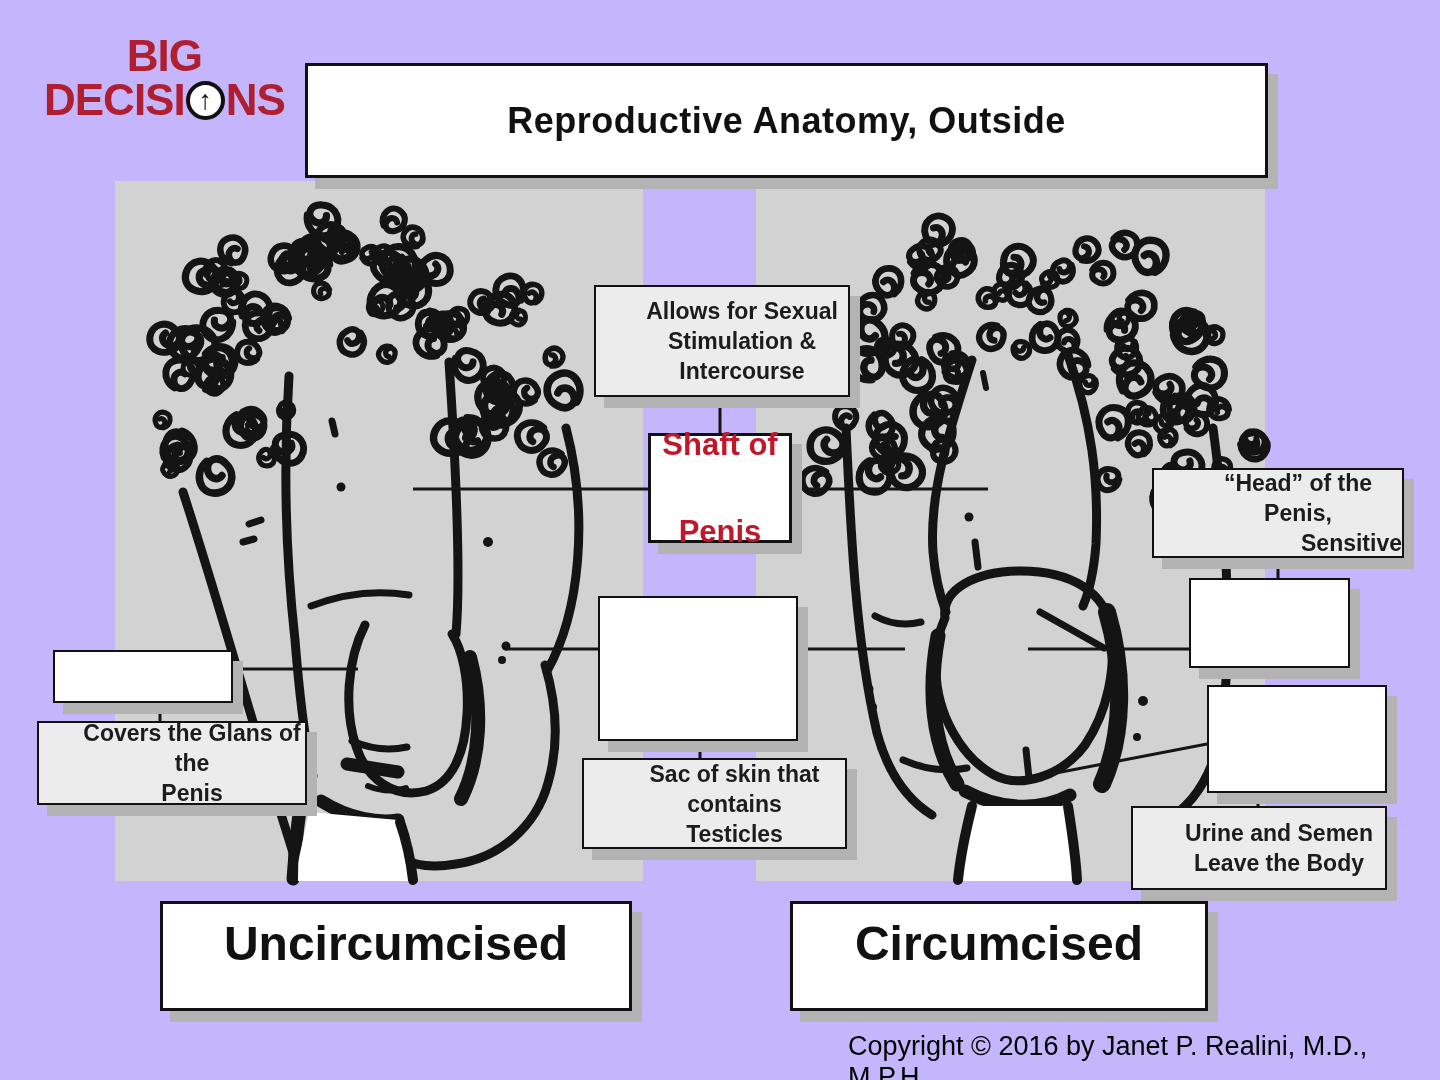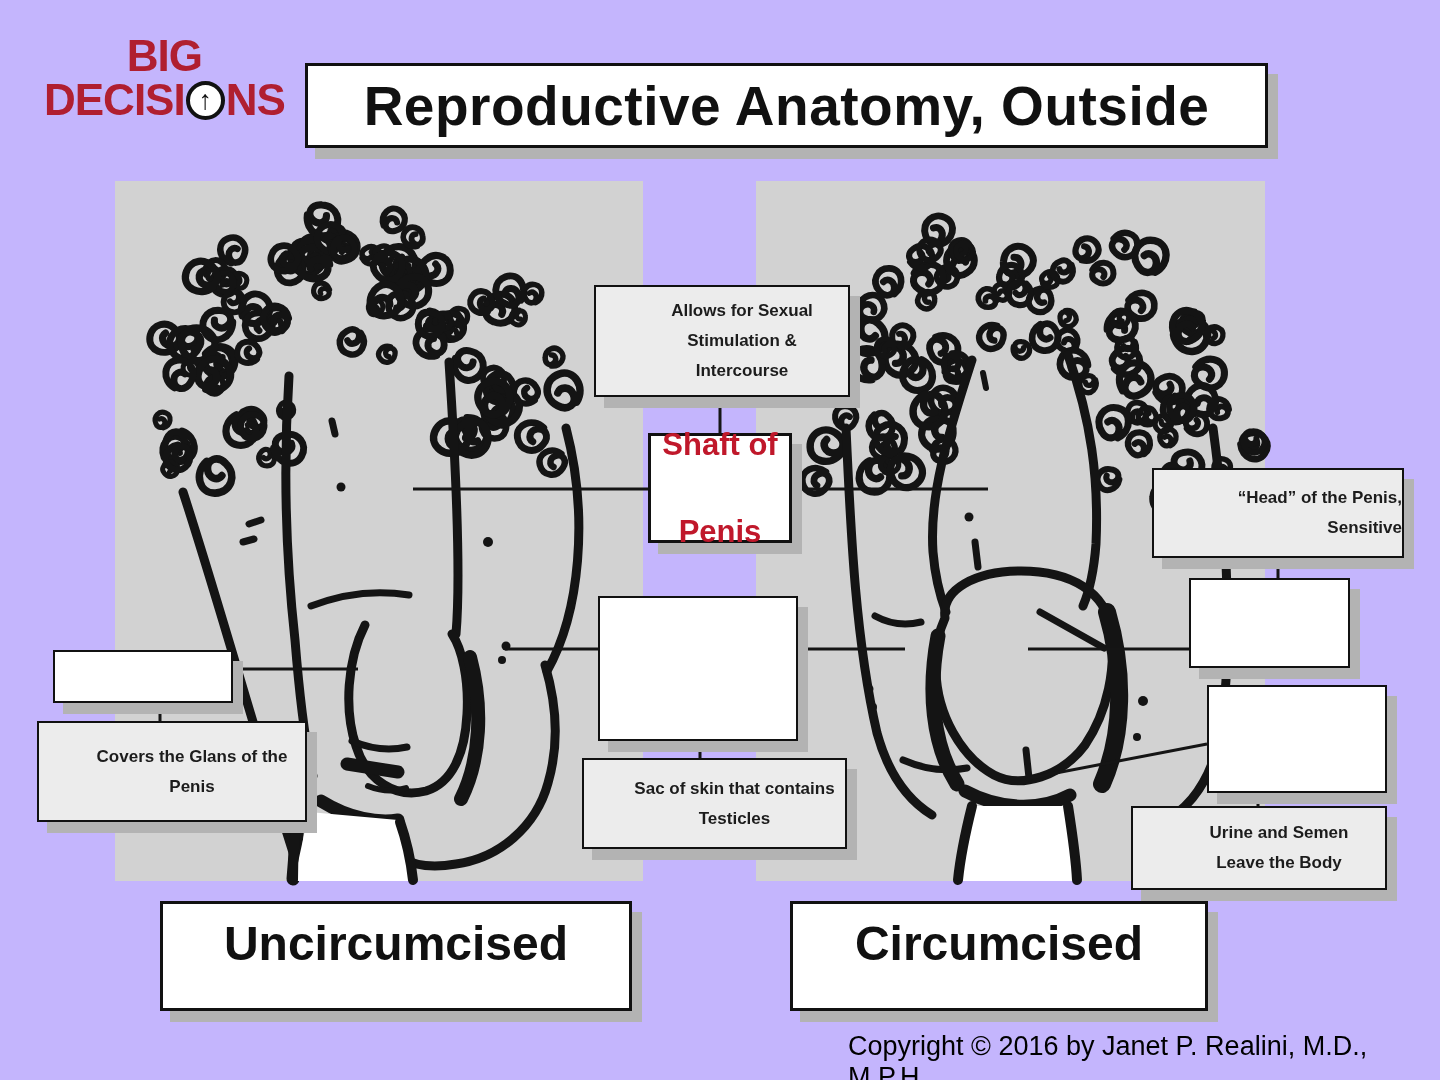--- a/index.html
+++ b/index.html
@@ -28,33 +28,33 @@
   .logo-circle{display:inline-flex;align-items:center;justify-content:center;
       width:31px;height:31px;border:4px solid #111;border-radius:50%;
       background:#fff;margin:0 1px;}
   .logo-arrow{color:#111;font-size:27px;font-weight:bold;line-height:1;letter-spacing:0;}
   
   .box{position:absolute;z-index:2;box-sizing:border-box;background:#fff;
        border:3px solid #111;box-shadow:10px 11px 0 var(--shadow-gray);
        display:flex;flex-direction:column;align-items:center;justify-content:center;
        text-align:center;}
   .gray-box{background:var(--box-gray);border-width:2.5px;font-weight:bold;
-       font-size:17px;line-height:30px;color:#1c1c1c;padding-left:40px;}
+       font-size:23px;line-height:30px;color:#1c1c1c;padding-left:40px;}
   .blank-box{border-width:2.5px;}
-  .title-box{left:305px;top:63px;width:963px;height:85px;
-       font-size:55px;font-weight:bold;letter-spacing:0.5px;}
+  .title-box{left:305px;top:63px;width:963px;height:115px;
+       font-size:36px;font-weight:bold;letter-spacing:0.5px;}
   .allows-box{left:594px;top:285px;width:256px;height:112px;}
   .shaft-box{left:648px;top:433px;width:144px;height:110px;
        color:var(--label-red);font-weight:bold;font-size:31px;line-height:39px;gap:48px;}
   .head-box{left:1152px;top:468px;width:252px;height:90px;align-items:flex-end;}
   .blank-right-top{left:1189px;top:578px;width:161px;height:90px;}
   .blank-right-bottom{left:1207px;top:685px;width:180px;height:108px;}
   .urine-box{left:1131px;top:806px;width:256px;height:84px;}
   .blank-left{left:53px;top:650px;width:180px;height:53px;}
-  .covers-box{left:37px;top:721px;width:270px;height:101px;}
+  .covers-box{left:37px;top:721px;width:270px;height:84px;}
   .blank-center{left:598px;top:596px;width:200px;height:145px;}
   .sac-box{left:582px;top:758px;width:265px;height:91px;}
   .caption-box{top:901px;height:110px;font-size:48px;font-weight:bold;
        justify-content:flex-start;padding-top:12px;}
   .uncirc-box{left:160px;width:472px;}
   .circ-box{left:790px;width:418px;}
   .copyright{position:absolute;left:848px;top:1031px;z-index:2;
        font-size:27px;color:#000;}
 </style>
 </head>

